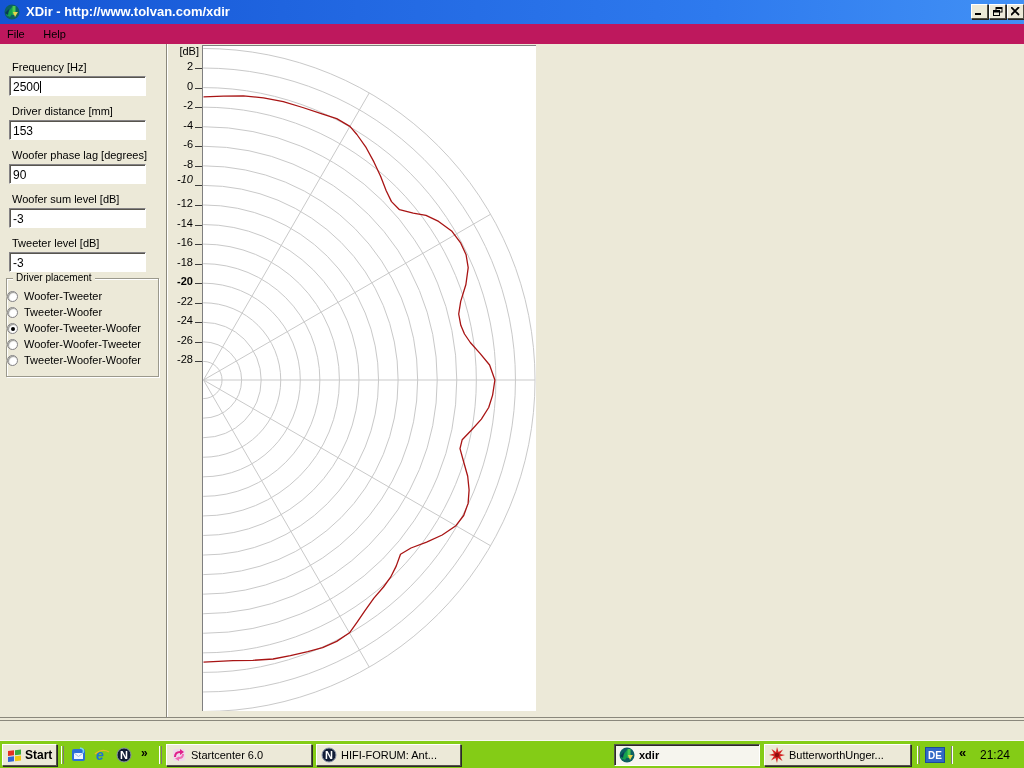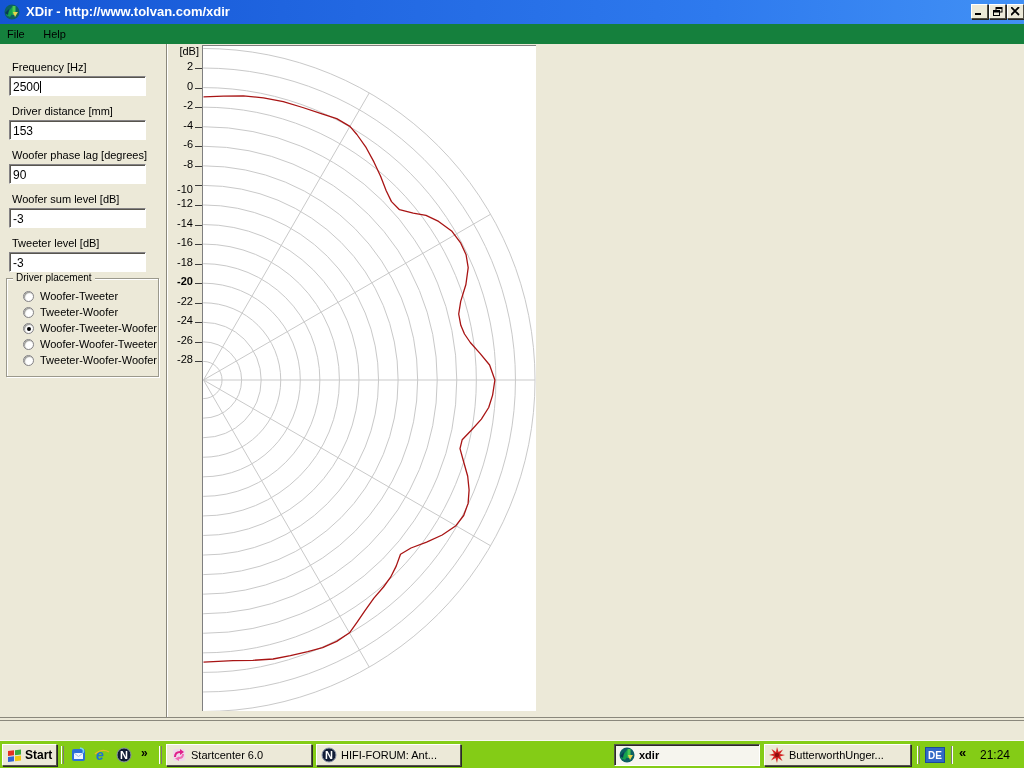--- a/index.html
+++ b/index.html
@@ -12,41 +12,41 @@
   .app-icon { position:absolute; left:4px; top:4px; width:16px; height:16px; }
   .win-title { position:absolute; left:26px; top:0; line-height:24px; color:#fff;
     font-size:13px; font-weight:bold; white-space:nowrap; }
   .win-btn { position:absolute; top:4px; width:17px; height:15px; background:#ece9d8;
     border:1px solid; border-color:#fff #4e4c44 #4e4c44 #fff; box-shadow:1px 1px 0 #24231f;
     display:flex; align-items:center; justify-content:center; }
   .win-btn svg { display:block; }
   #btn-min { left:971px; } #btn-restore { left:989px; } #btn-close { left:1007px; }
 
   
-  .menubar { position:absolute; left:0; top:24px; width:1024px; height:20px; background:#15803d; }
+  .menubar { position:absolute; left:0; top:24px; width:1024px; height:20px; background:#be185d; }
   .menu-item { display:inline-block; padding:0 7px; line-height:20px; font-size:11px; color:#000; }
 
   
   .client { position:absolute; left:0; top:44px; width:1024px; height:696px; background:#ece9d8; }
 
   .v-divider { position:absolute; left:166px; top:0; width:2px; height:673px;
     border-left:1px solid #8a887b; border-right:1px solid #fff; }
 
   .field-label { position:absolute; left:12px; font-size:11px; color:#000; white-space:nowrap; }
   .textbox { position:absolute; left:9px; width:137px; height:20px; background:#fff;
     border:1px solid; border-color:#848284 #fff #fff #848284;
     box-shadow:inset 1px 1px 0 #57554e; font-size:12px; line-height:18px; padding:1px 3px;
     white-space:nowrap; overflow:hidden; }
   .caret { display:inline-block; width:1px; height:12px; background:#000; vertical-align:-2px; }
 
   .groupbox { position:absolute; left:6px; top:234px; width:153px; height:99px;
     border:1px solid #9b998c; box-shadow:1px 1px 0 #fff, inset 1px 1px 0 #fff; }
   .groupbox-legend { position:absolute; left:6px; top:-7px; background:#ece9d8;
     padding:0 3px; font-size:10px; }
-  .radio-row { position:absolute; left:16px; height:14px; display:flex; align-items:center; }
+  .radio-row { position:absolute; left:0; height:14px; display:flex; align-items:center; }
   .radio { width:11px; height:11px; border-radius:50%; background:#fff;
     border:1px solid #848284; box-shadow:inset 1px 1px 1px rgba(70,70,60,.55), 0 0 0 0.5px #e8e6d8;
     margin-right:6px; position:relative; flex:0 0 auto; }
   .radio.sel::after { content:""; position:absolute; left:3px; top:3px; width:4px; height:4px;
     border-radius:50%; background:#000; }
   .radio-label { font-size:11px; white-space:nowrap; }
 
   
   .plot-white { position:absolute; left:202px; top:1px; width:334px; height:666px; background:#fff;
     border-left:1px solid #7f7f7f; border-top:1px solid #7f7f7f; }
@@ -173,21 +173,21 @@
       <div class="db-ticklabel" style="top: 35.6px;">0</div>
       <div class="db-tick" style="top: 63.16px;"></div>
       <div class="db-ticklabel" style="top: 55.16px;">-2</div>
       <div class="db-tick" style="top: 82.72px;"></div>
       <div class="db-ticklabel" style="top: 74.72px;">-4</div>
       <div class="db-tick" style="top: 102.28px;"></div>
       <div class="db-ticklabel" style="top: 94.28px;">-6</div>
       <div class="db-tick" style="top: 121.84px;"></div>
       <div class="db-ticklabel" style="top: 113.84px;">-8</div>
       <div class="db-tick" style="top: 141.4px;"></div>
-      <div class="db-ticklabel" style="top: 139px;">-10</div>
+      <div class="db-ticklabel" style="top: 129px; font-style: italic;">-10</div>
       <div class="db-tick" style="top: 160.96px;"></div>
       <div class="db-ticklabel" style="top: 152.96px;">-12</div>
       <div class="db-tick" style="top: 180.52px;"></div>
       <div class="db-ticklabel" style="top: 172.52px;">-14</div>
       <div class="db-tick" style="top: 200.08px;"></div>
       <div class="db-ticklabel" style="top: 192.08px;">-16</div>
       <div class="db-tick" style="top: 219.64px;"></div>
       <div class="db-ticklabel" style="top: 211.64px;">-18</div>
       <div class="db-tick" style="top: 239.2px;"></div>
       <div class="db-ticklabel" style="top: 231.2px; font-weight: bold;">-20</div>

